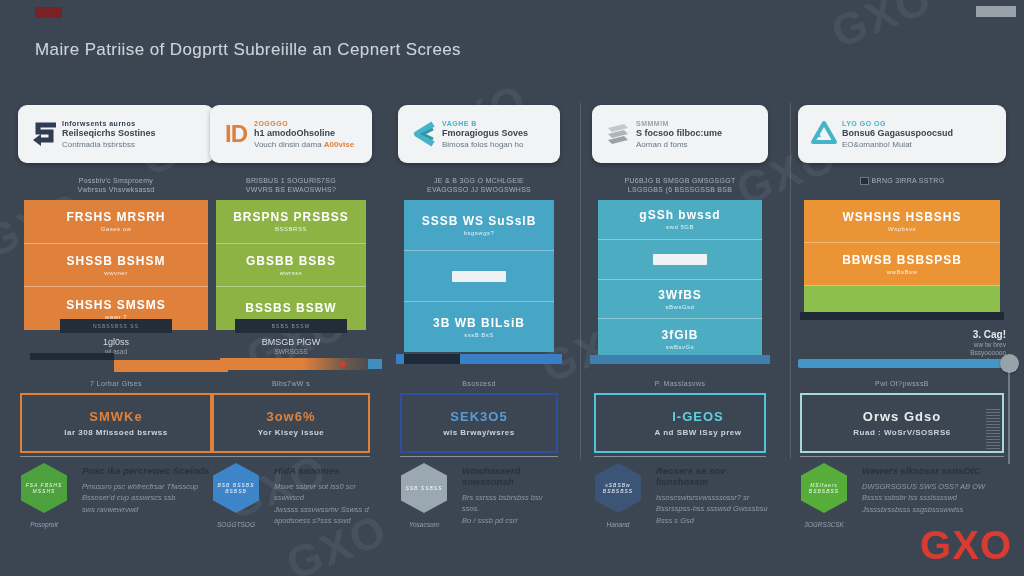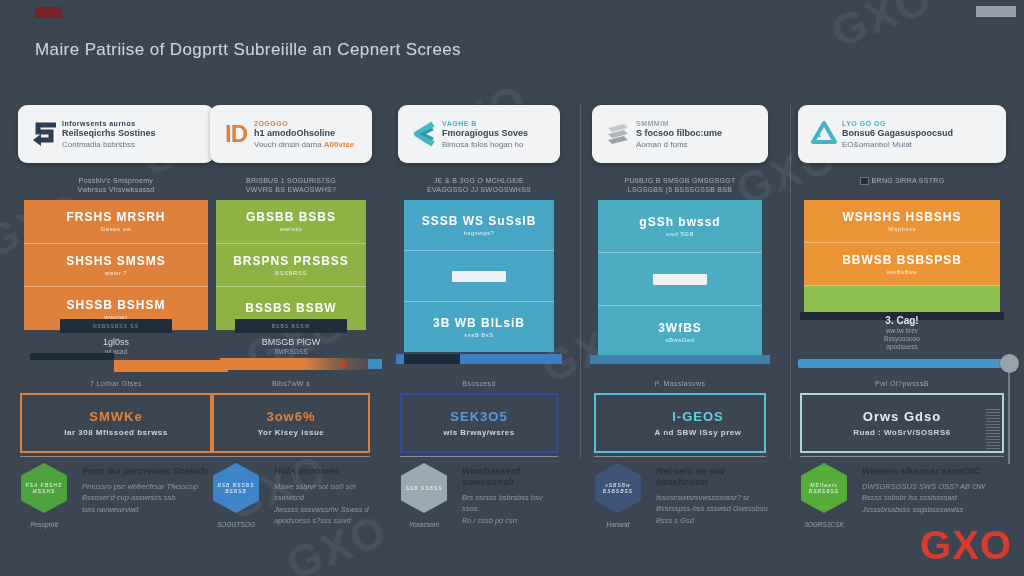--- a/index.html
+++ b/index.html
@@ -46,21 +46,21 @@
   .wbtn{width:54px;height:11px;background:#eef2f4;border-radius:1px;}
   .seg-green{flex:0 0 26px;}
   .notch{position:absolute;left:50%;bottom:-3px;transform:translateX(-50%);width:112px;height:14px;
          background:#222d3a;display:flex;align-items:center;justify-content:center;
          font-size:5px;color:#8a95a0;letter-spacing:1px;}
   .c5 .ped{position:absolute;left:-4px;right:-4px;bottom:-8px;height:8px;background:#1f2a36;}
 
   .subtext{position:absolute;top:232px;left:0;right:0;text-align:center;}
   .below1{font-size:9px;color:#d7dde2;}
   .below2,.below3,.below4{font-size:6.5px;color:#98a3ad;margin-top:1px;}
-  .c5 .subtext{top:210px;}
+  .c5 .subtext{top:224px;text-align:right;}
   .c5 .below1{font-size:10px;font-weight:bold;color:#e3e9ed;}
 
   .barzone{position:absolute;top:247px;left:0;right:0;height:24px;}
   .bpiece{position:absolute;}
   .c1bn{left:12px;top:1px;width:84px;height:7px;}
   .c1bo{left:96px;right:-14px;top:8px;height:12px;}
   .c2bar{left:10px;right:2px;top:6px;height:12px;
          background:linear-gradient(90deg,#e0813b 0%,#e0813b 55%,rgba(224,129,59,.3) 84%,rgba(224,129,59,.08) 100%);}
   .c2dot{right:26px;top:9px;width:6px;height:6px;border-radius:50%;}
   .c2stub{right:-10px;top:7px;width:14px;height:10px;}
@@ -130,26 +130,26 @@
   <div class="collabel">
     <div>Possblv'c Smsproemy</div>
       <div>Vwbrsus Vhsvwksassd</div>
   </div>
   <div class="block" style="background: rgb(224, 129, 59);">
     <div class="seg">
         <div class="segm">FRSHS MRSRH</div>
         <div class="segsub">Gases ow</div>
       </div>
     <div class="seg">
+        <div class="segm">SHSSB BSHSM</div>
+        <div class="segsub">wwvner</div>
+      </div>
+    <div class="seg">
         <div class="segm">SHSHS SMSMS</div>
         <div class="segsub">wawr 7</div>
-      </div>
-    <div class="seg">
-        <div class="segm">SHSSB BSHSM</div>
-        <div class="segsub">wwvner</div>
       </div>
     <div class="notch">NSBSSBSS SS</div>
   </div>
   <div class="subtext">
     <div class="below1">1gl0ss</div>
       <div class="below2">wl asad</div>
   </div>
   <div class="barzone">
     <div class="bpiece c1bn" style="background: rgb(28, 42, 58);"></div>
     <div class="bpiece c1bo" style="background: rgb(224, 129, 59);"></div>
@@ -181,26 +181,26 @@
       <div class="cl2">h1 amodoOhsoline</div>
       <div class="cl3"><span>Vouch dinsin dama </span><span class="acc" style="color: rgb(224, 129, 59);">A00vise</span></div>
     </div>
   </div>
   <div class="collabel">
     <div>BRlSBUS 1 SOGURlS7SG</div>
       <div>VWVRS BS EWAOSWHS?</div>
   </div>
   <div class="block" style="background: rgb(140, 179, 68);">
     <div class="seg">
+        <div class="segm">BRSPNS PRSBSS</div>
+        <div class="segsub">BSSBRSS</div>
+      </div>
+    <div class="seg">
         <div class="segm">GBSBB BSBS</div>
         <div class="segsub">wwrsss</div>
-      </div>
-    <div class="seg">
-        <div class="segm">BRSPNS PRSBSS</div>
-        <div class="segsub">BSSBRSS</div>
       </div>
     <div class="seg">
         <div class="segm">BSSBS BSBW</div>
         <div class="segsub"></div>
       </div>
     <div class="notch">BSBS BSSW</div>
   </div>
   <div class="subtext">
     <div class="below1">BMSGB PlGW</div>
       <div class="below2">SWRSGSS</div>
@@ -307,20 +307,24 @@
         <div class="segm">gSSh bwssd</div>
         <div class="segsub">swd 5GB</div>
       </div>
     <div class="seg">
         <div class="wbtn"></div>
       </div>
     <div class="seg">
         <div class="segm">3WfBS</div>
         <div class="segsub">sBwsGsd</div>
       </div>
+    <div class="seg">
+        <div class="segm">3fGlB</div>
+        <div class="segsub">swBsvGs</div>
+      </div>
   </div>
   <div class="barzone">
     <div class="bpiece c4ped" style="background: rgb(63, 127, 174);"></div>
   </div>
   <div class="barlabel">P. Masslasvws</div>
   <div class="box" style="border-color: rgb(79, 195, 216); padding-left: 36px;">
     <div class="boxtitle" style="color: rgb(98, 206, 222);">I-GEOS</div>
     <div class="boxsub">A nd SBW lSsy prew</div>
   </div>
   <div class="footer">

